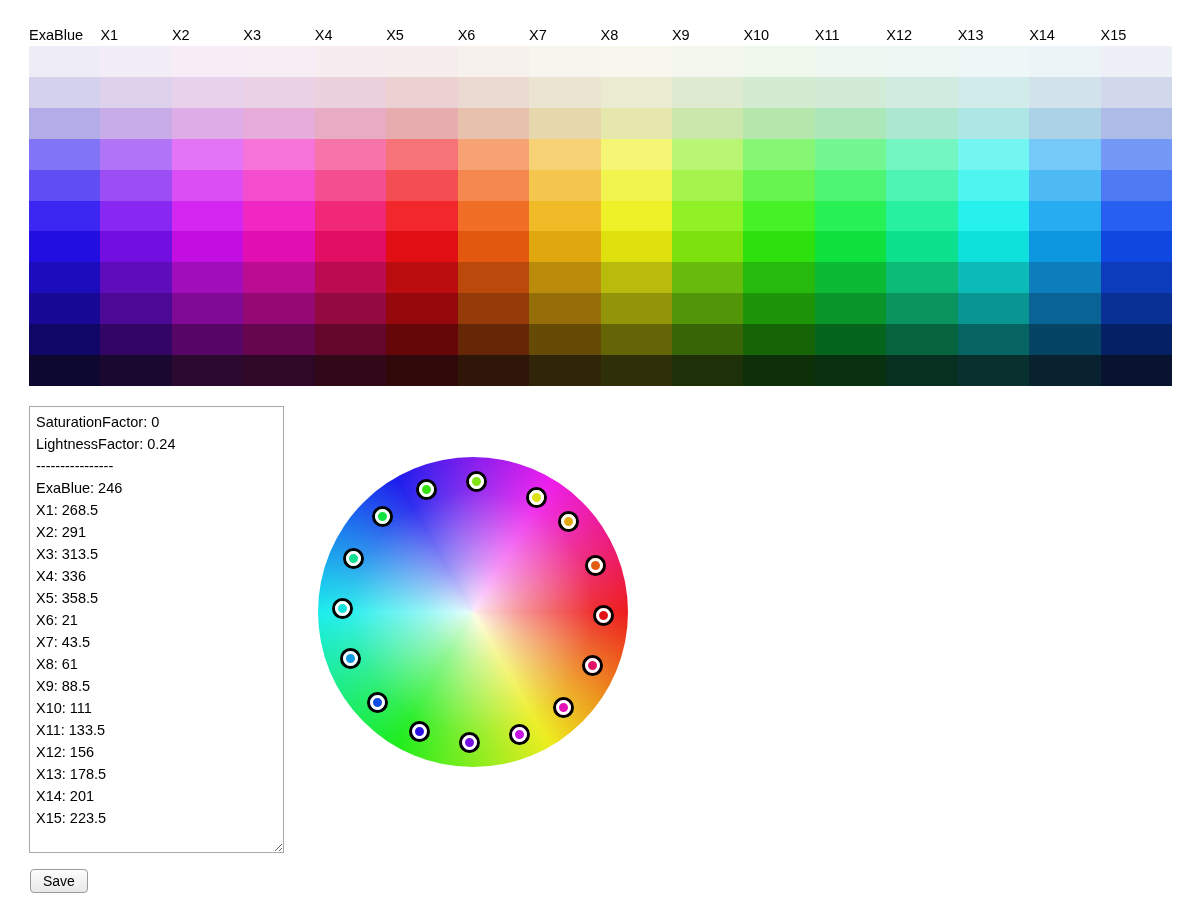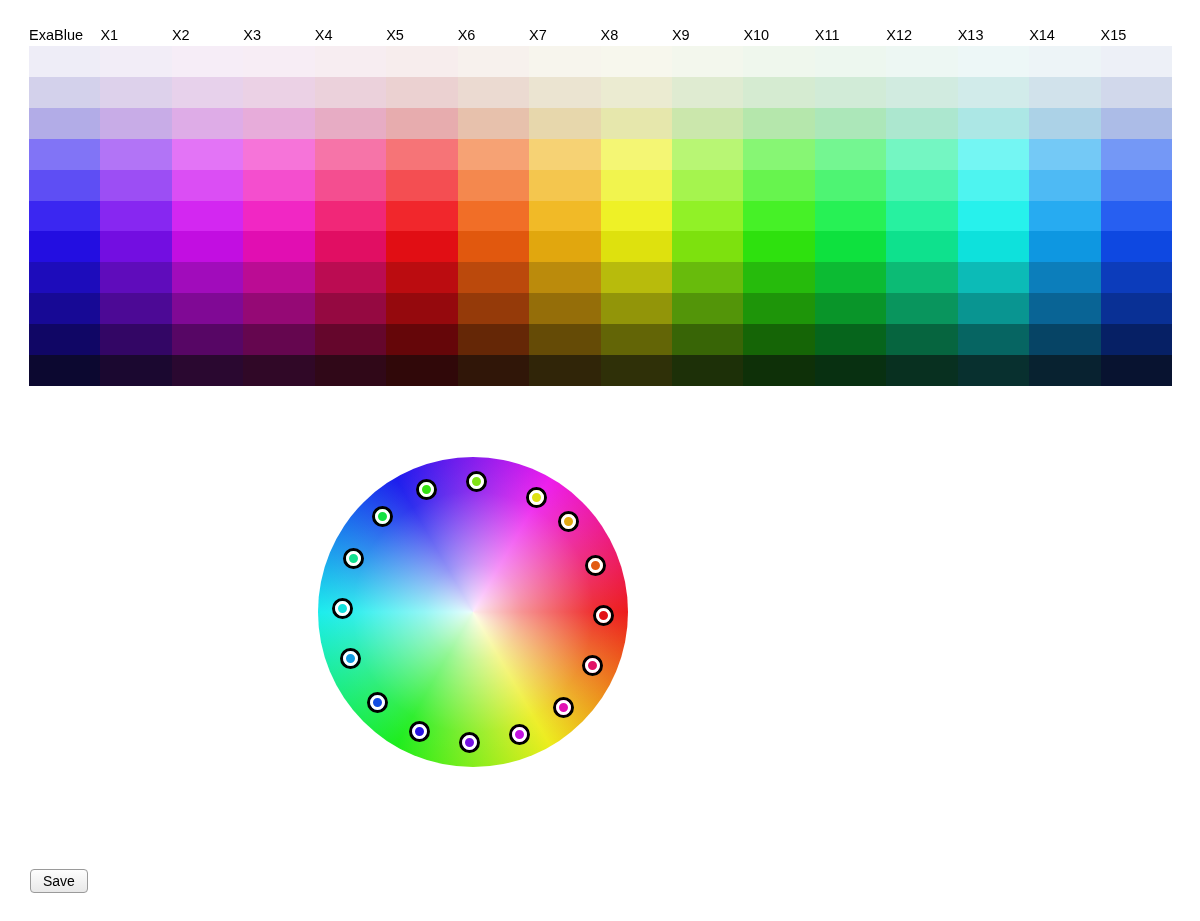--- a/index.html
+++ b/index.html
@@ -355,20 +355,39 @@
       <div class="swatch-cell" style="background: rgb(8, 48, 17);"></div>
       <div class="swatch-cell" style="background: rgb(8, 48, 32);"></div>
       <div class="swatch-cell" style="background: rgb(8, 48, 47);"></div>
       <div class="swatch-cell" style="background: rgb(8, 34, 48);"></div>
       <div class="swatch-cell" style="background: rgb(8, 19, 48);"></div>
     </div>
   </div>
 
 <div id="lower">
 
+  <textarea id="info-textarea" spellcheck="false" style="">SaturationFactor: 0
+LightnessFactor: 0.24
+----------------
+ExaBlue: 246
+X1: 268.5
+X2: 291
+X3: 313.5
+X4: 336
+X5: 358.5
+X6: 21
+X7: 43.5
+X8: 61
+X9: 88.5
+X10: 111
+X11: 133.5
+X12: 156
+X13: 178.5
+X14: 201
+X15: 223.5</textarea>
 
   <button id="save-button">Save</button>
 
   <div id="color-wheel-container">
     <div id="wheel-disc"></div>
   <div class="wheel-handle" style="left: 101.728px; top: 274.652px; background: rgb(39, 18, 226);">
         <div class="wheel-handle-inner"></div>
       </div>
       <div class="wheel-handle" style="left: 151.571px; top: 285.93px; background: rgb(117, 18, 226);">
         <div class="wheel-handle-inner"></div>

